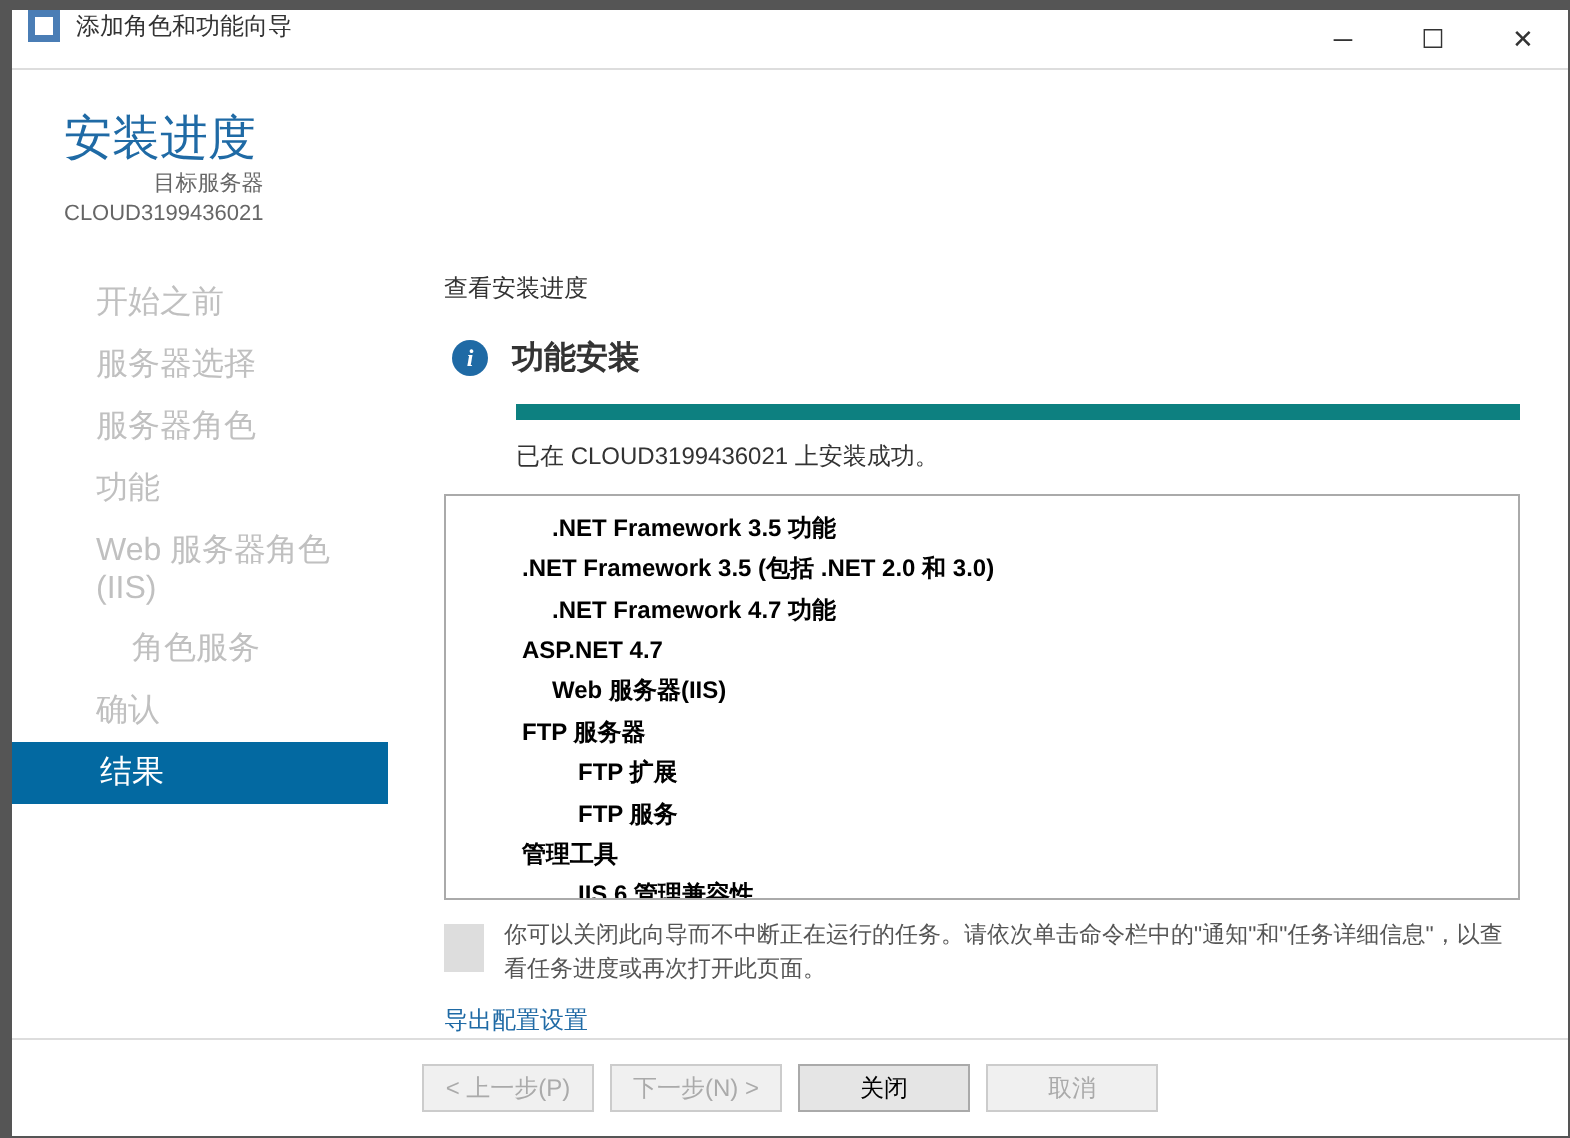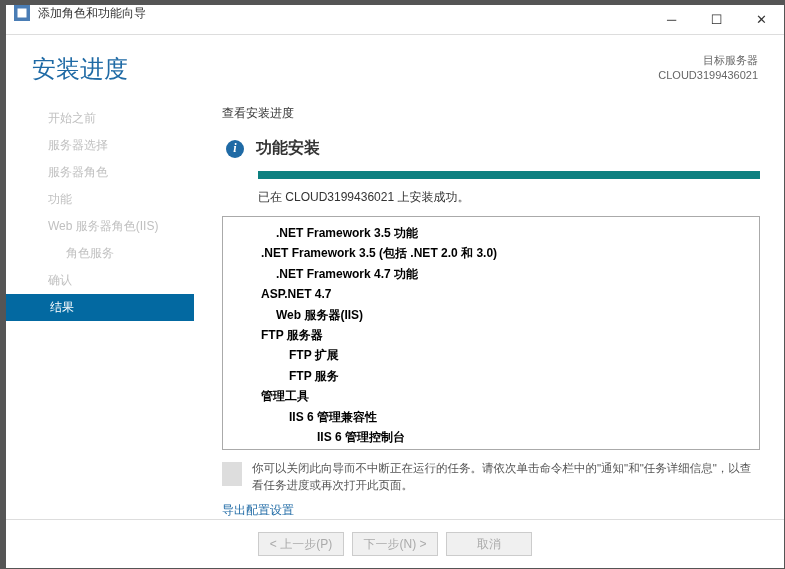--- a/index.html
+++ b/index.html
@@ -4,26 +4,26 @@
   <style>
     * { margin: 0; padding: 0; box-sizing: border-box; }
     body { font-family: "Microsoft YaHei", "SimSun", sans-serif; background: #555; width: 785px; height: 569px; overflow: hidden; }
     .window { background: #fff; width: 780px; height: 565px; margin-left: 5px; margin-top: 4px; border: 1px solid #555; display: flex; flex-direction: column; }
     .titlebar { height: 30px; background: #fff; display: flex; align-items: flex-start; padding-left: 8px; border-bottom: 1px solid #ddd; }
     .titlebar-icon { width: 16px; height: 16px; background: #4a7db5; margin-right: 8px; display: flex; align-items: center; justify-content: center; }
     .titlebar-icon svg { width: 12px; height: 12px; }
     .titlebar-title { font-size: 12px; color: #333; flex: 1; }
     .titlebar-buttons { display: flex; height: 100%; }
     .titlebar-btn { width: 45px; display: flex; align-items: center; justify-content: center; color: #333; font-size: 13px; }
-    .header { display: flex; padding: 18px 26px 12px 26px; align-items: flex-start; }
+    .header { display: flex; padding: 18px 26px 12px 26px; align-items: flex-start; flex-direction: column; }
     .page-title { font-size: 24px; color: #1f6aa5; font-weight: 400; flex: 1; }
     .target { text-align: right; font-size: 11px; color: #666; line-height: 1.4; }
     .content { display: flex; flex: 1; min-height: 0; }
     .sidebar { width: 188px; padding-top: 8px; }
-    .sidebar-item { padding: 5px 0 5px 42px; font-size: 12px; color: #c0c0c0; cursor: default; }
+    .sidebar-item { padding: 5px 0 5px 42px; font-size: 16px; color: #c0c0c0; cursor: default; }
     .sidebar-item.indent { padding-left: 60px; }
     .sidebar-item.active { background: #0369a1; color: #fff; padding-left: 44px; }
     .main { flex: 1; padding: 8px 24px 0 28px; display: flex; flex-direction: column; min-height: 0; }
     .view-label { font-size: 12px; color: #333; margin-bottom: 16px; }
     .status-row { display: flex; align-items: center; margin-bottom: 6px; }
     .info-icon { width: 18px; height: 18px; border-radius: 50%; background: #1f6aa5; color: #fff; display: flex; align-items: center; justify-content: center; font-size: 12px; font-weight: bold; margin-right: 12px; margin-left: 4px; font-style: italic; font-family: serif; }
     .status-text { font-size: 16px; color: #333; font-weight: bold; text-align: right; }
     .progress-bar { height: 8px; background: #0d8080; margin: 6px 0 10px 36px; width: calc(100% - 36px); }
     .success-text { font-size: 12px; color: #333; margin-left: 36px; margin-bottom: 10px; }
     .feature-box { border: 1px solid #aaa; flex: 1; overflow-y: auto; padding: 6px 10px; font-size: 12px; line-height: 1.7; min-height: 0; }
@@ -105,15 +105,16 @@
         <div class="flag-icon"></div>
         <div class="note-text">你可以关闭此向导而不中断正在运行的任务。请依次单击命令栏中的"通知"和"任务详细信息"，以查看任务进度或再次打开此页面。</div>
       </div>
       <a class="export-link">导出配置设置</a>
     </div>
   </div>
 
   <div class="footer">
     <div class="btn disabled">&lt; 上一步(P)</div>
     <div class="btn disabled">下一步(N) &gt;</div>
+    <div class="btn primary">关闭</div>
     <div class="btn disabled">取消</div>
   </div>
 </div>
 
 </body></html>

